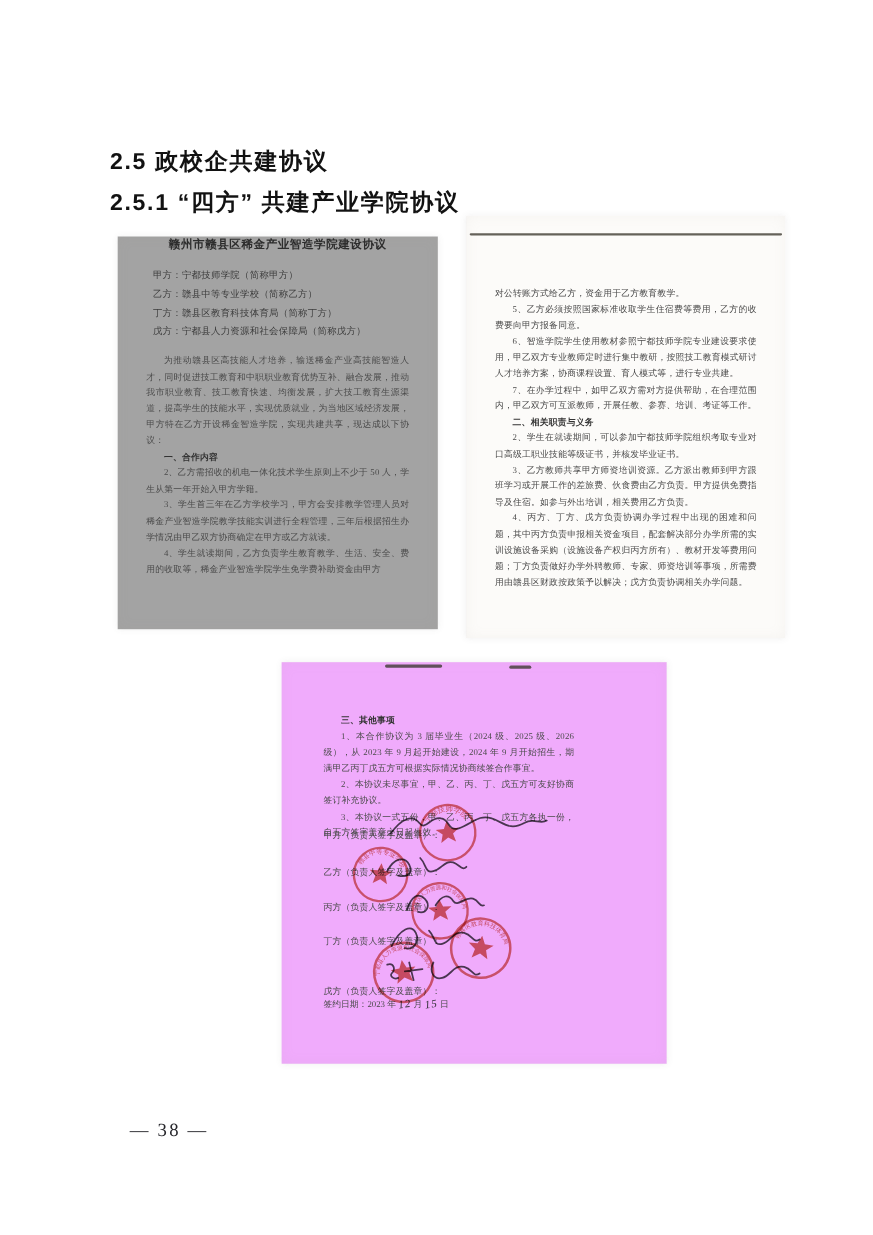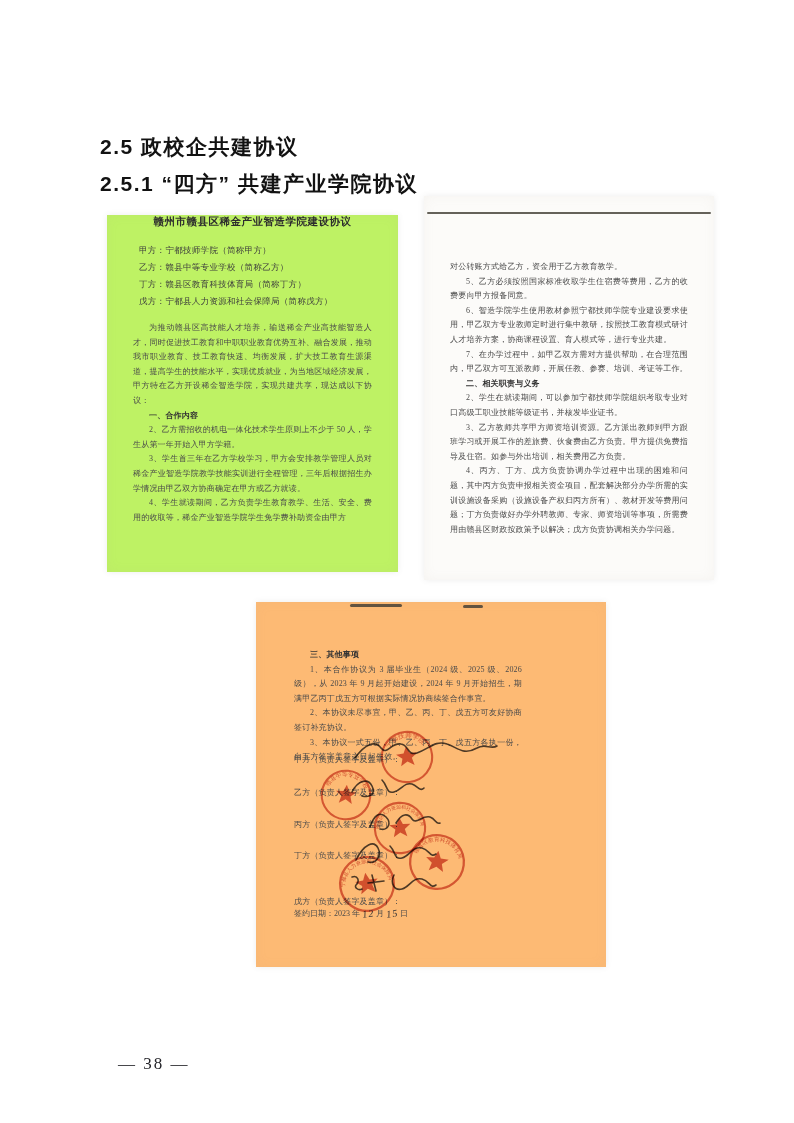--- a/index.html
+++ b/index.html
@@ -10,21 +10,21 @@
   .h1,.h2{
     position:absolute;left:100px;margin:0;color:#121212;font-weight:bold;
     font-family:"Liberation Sans", sans-serif;font-size:21px;letter-spacing:1.5px;
     white-space:nowrap;
   }
   .h1{top:133px;}
   .h2{top:170px;}
 
   
   .scan{
-    position:absolute;background:#bef264;color:#474747;
+    position:absolute;background:#a3a3a3;color:#474747;
     box-shadow:0 0 6px rgba(90,90,90,0.10), inset 0 0 12px rgba(160,150,140,0.08);
   }
   .scan .inner{position:relative;height:100%;box-sizing:border-box;}
   .scan p{margin:0;}
   .doc-title{
     text-align:center;font-weight:bold;font-size:10.5px;color:#2d2d2d;
     letter-spacing:0.5px;margin-top:21px;
   }
   .parties{margin-top:13px;padding-left:6px;}
   .parties p{font-size:8.5px;line-height:17px;font-weight:normal;color:#3c3c3c;letter-spacing:0.3px;}
@@ -39,41 +39,41 @@
   .scan-left{left:107px;top:215px;width:291px;height:357px;}
   .scan-left .inner{padding:0 26px;}
 
   .scan-right{left:424px;top:196px;width:290px;height:384px;background:#fcfbf9;}
   .scan-right .inner{padding:64px 26px 0 26px;}
   .top-edge{
     position:absolute;top:16px;left:3px;right:3px;height:2px;
     background:#4a463e;border-radius:2px;opacity:0.85;
   }
 
-  .scan-bottom{left:256px;top:602px;width:350px;height:365px;background:#fdba74;}
+  .scan-bottom{left:256px;top:602px;width:350px;height:365px;background:#f0abfc;}
   .scan-bottom .inner{padding:46px 84px 0 38px;}
   .artifact{position:absolute;background:#3d3a32;border-radius:2px;opacity:0.8;}
   .artifact.a1{left:94px;top:2px;width:52px;height:3px;}
   .artifact.a2{left:207px;top:3px;width:20px;height:3px;}
 
   .sig-line{
     position:absolute;left:38px;font-size:8px;color:#4a4a4a;letter-spacing:0.2px;
     white-space:nowrap;
   }
   .date-line{position:absolute;left:38px;font-size:8px;color:#4a4a4a;white-space:nowrap;}
   .hand{
     display:inline-block;font-size:10px;color:#2e2e33;
     transform:rotate(-8deg) translateY(1px);font-style:italic;letter-spacing:1px;
   }
 
   .stamp{position:absolute;mix-blend-mode:multiply;opacity:0.88;}
   .sig{position:absolute;mix-blend-mode:multiply;}
 
   .page-number{
-    position:absolute;left:118px;top:1037px;font-size:17px;color:#26262b;
+    position:absolute;left:118px;top:1001px;font-size:17px;color:#26262b;
     letter-spacing:2px;font-family:"Liberation Serif", serif;white-space:nowrap;
   }
 </style>
 </head>
 <body>
 
 <h1 class="h1">2.5 政校企共建协议</h1>
 <h2 class="h2">2.5.1 “四方” 共建产业学院协议</h2>
 
 <div class="scan scan-left">

